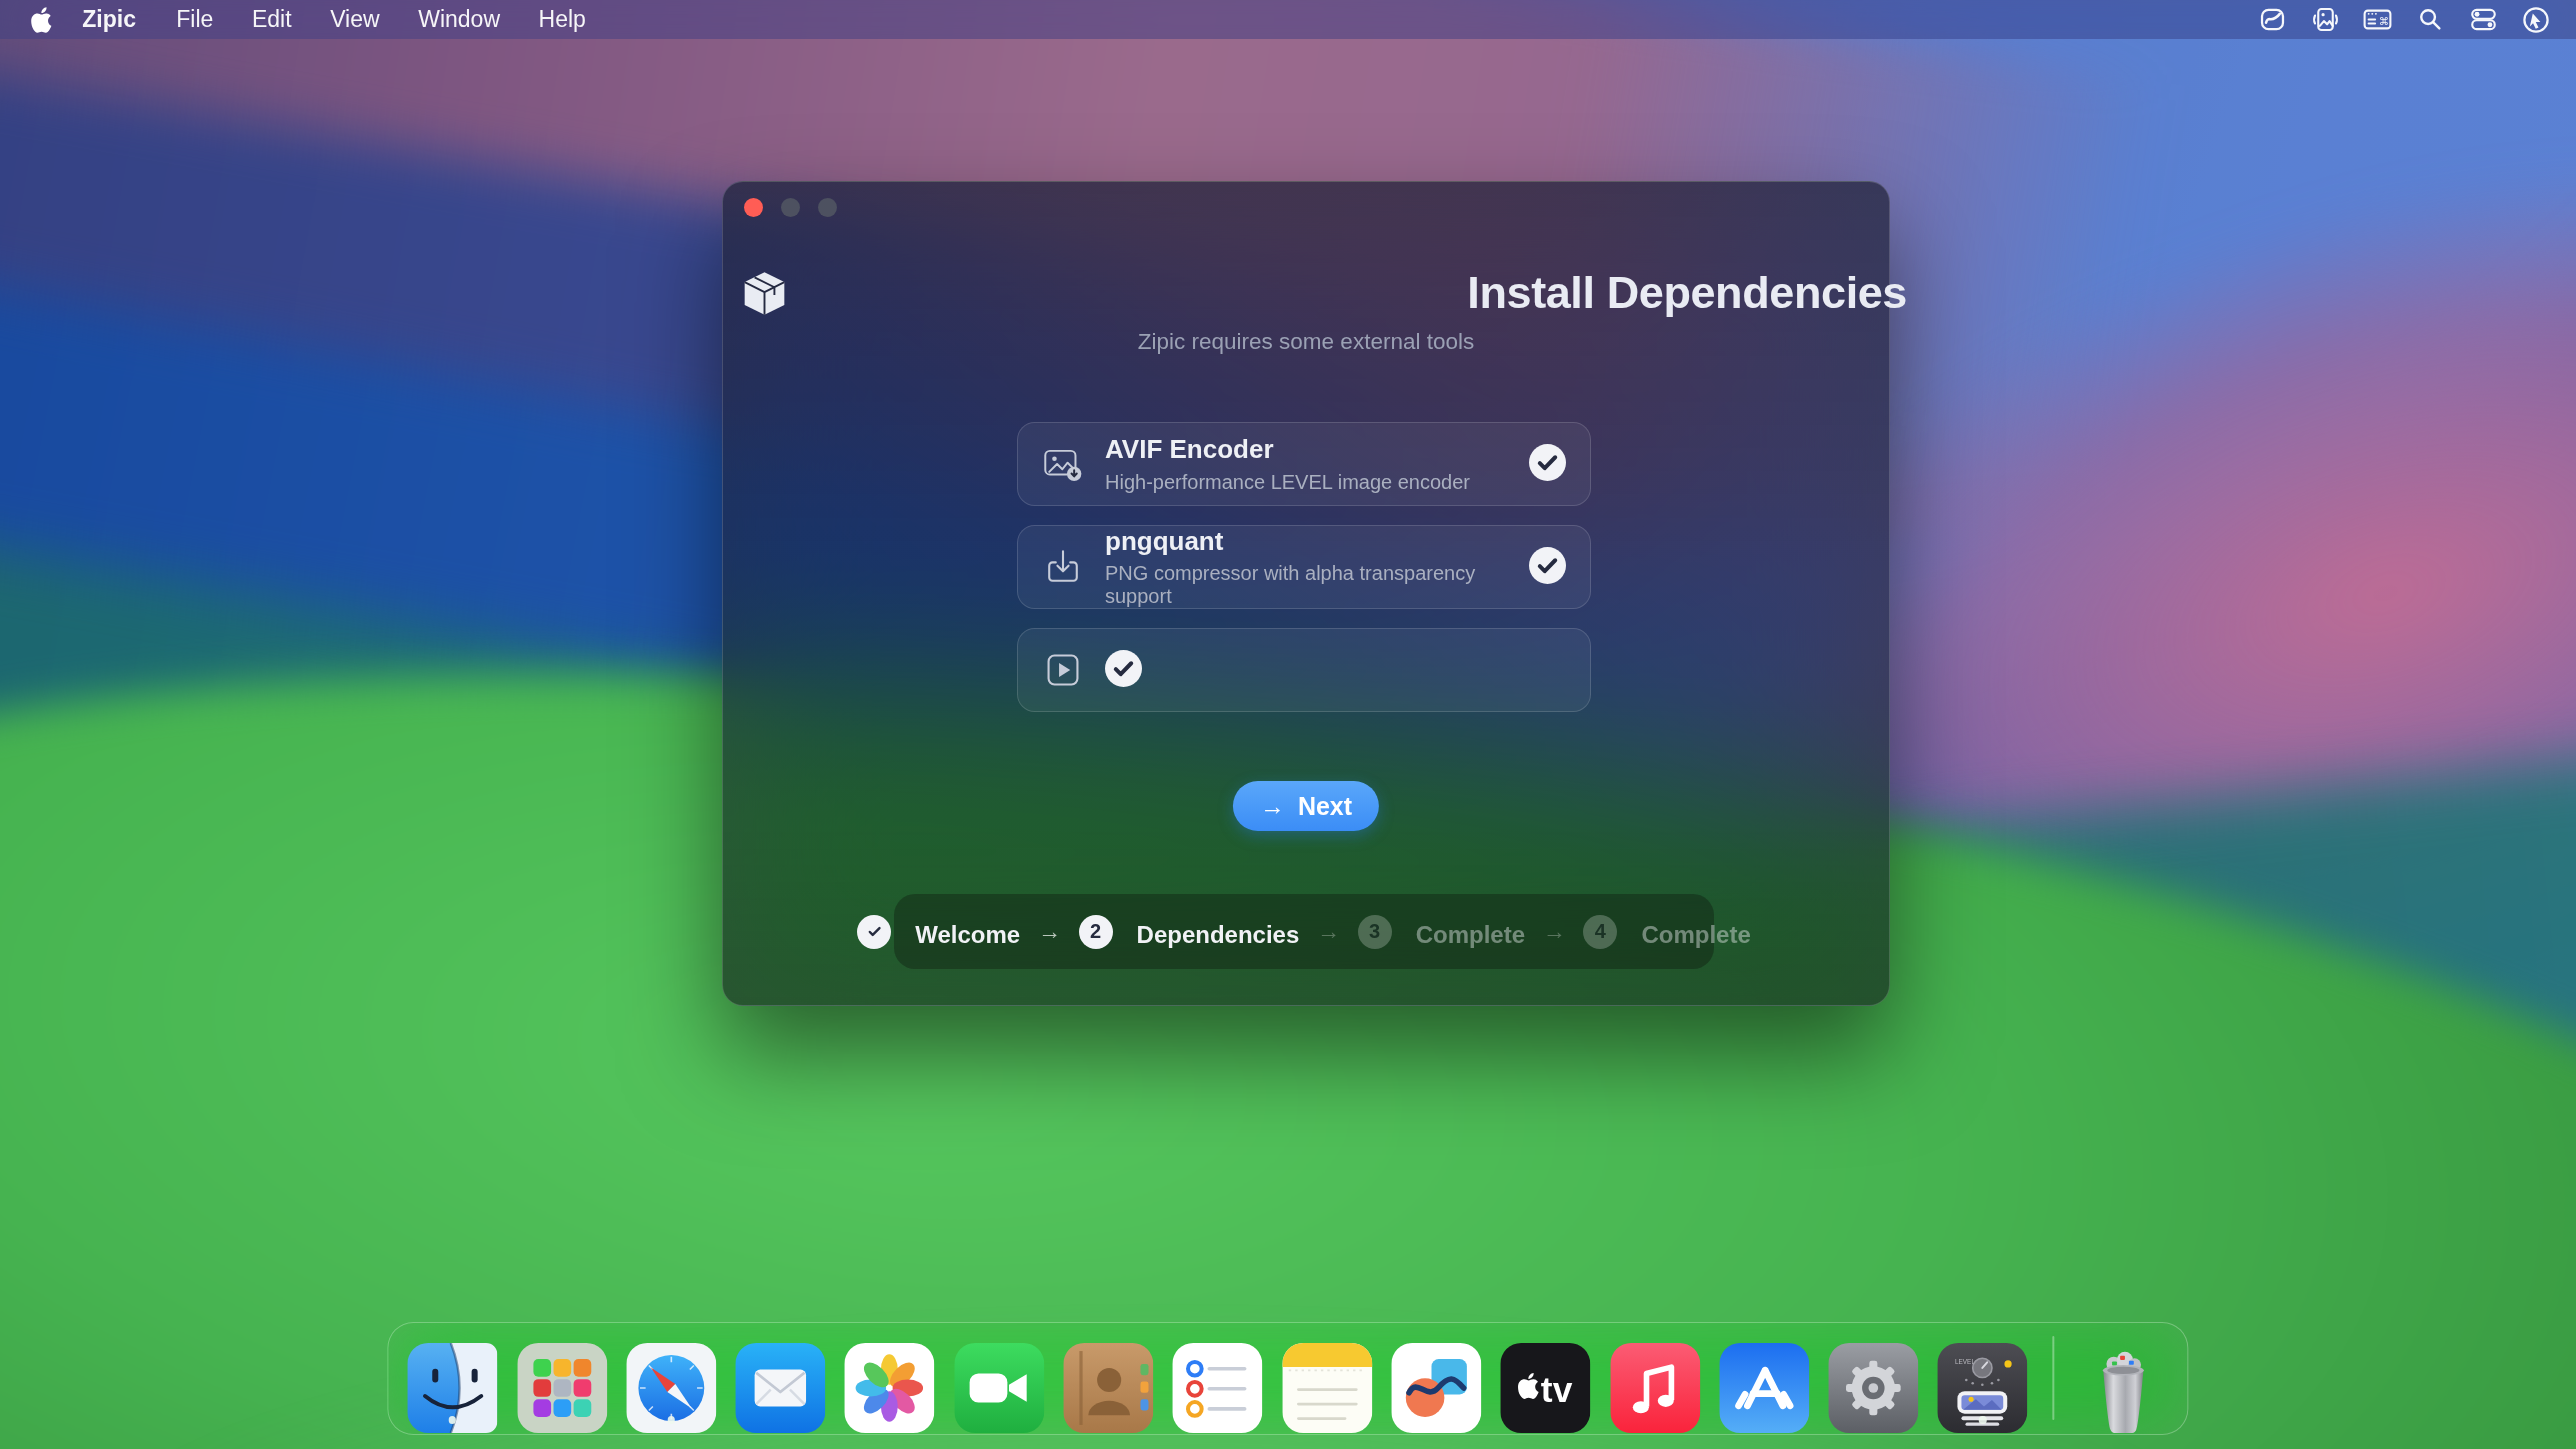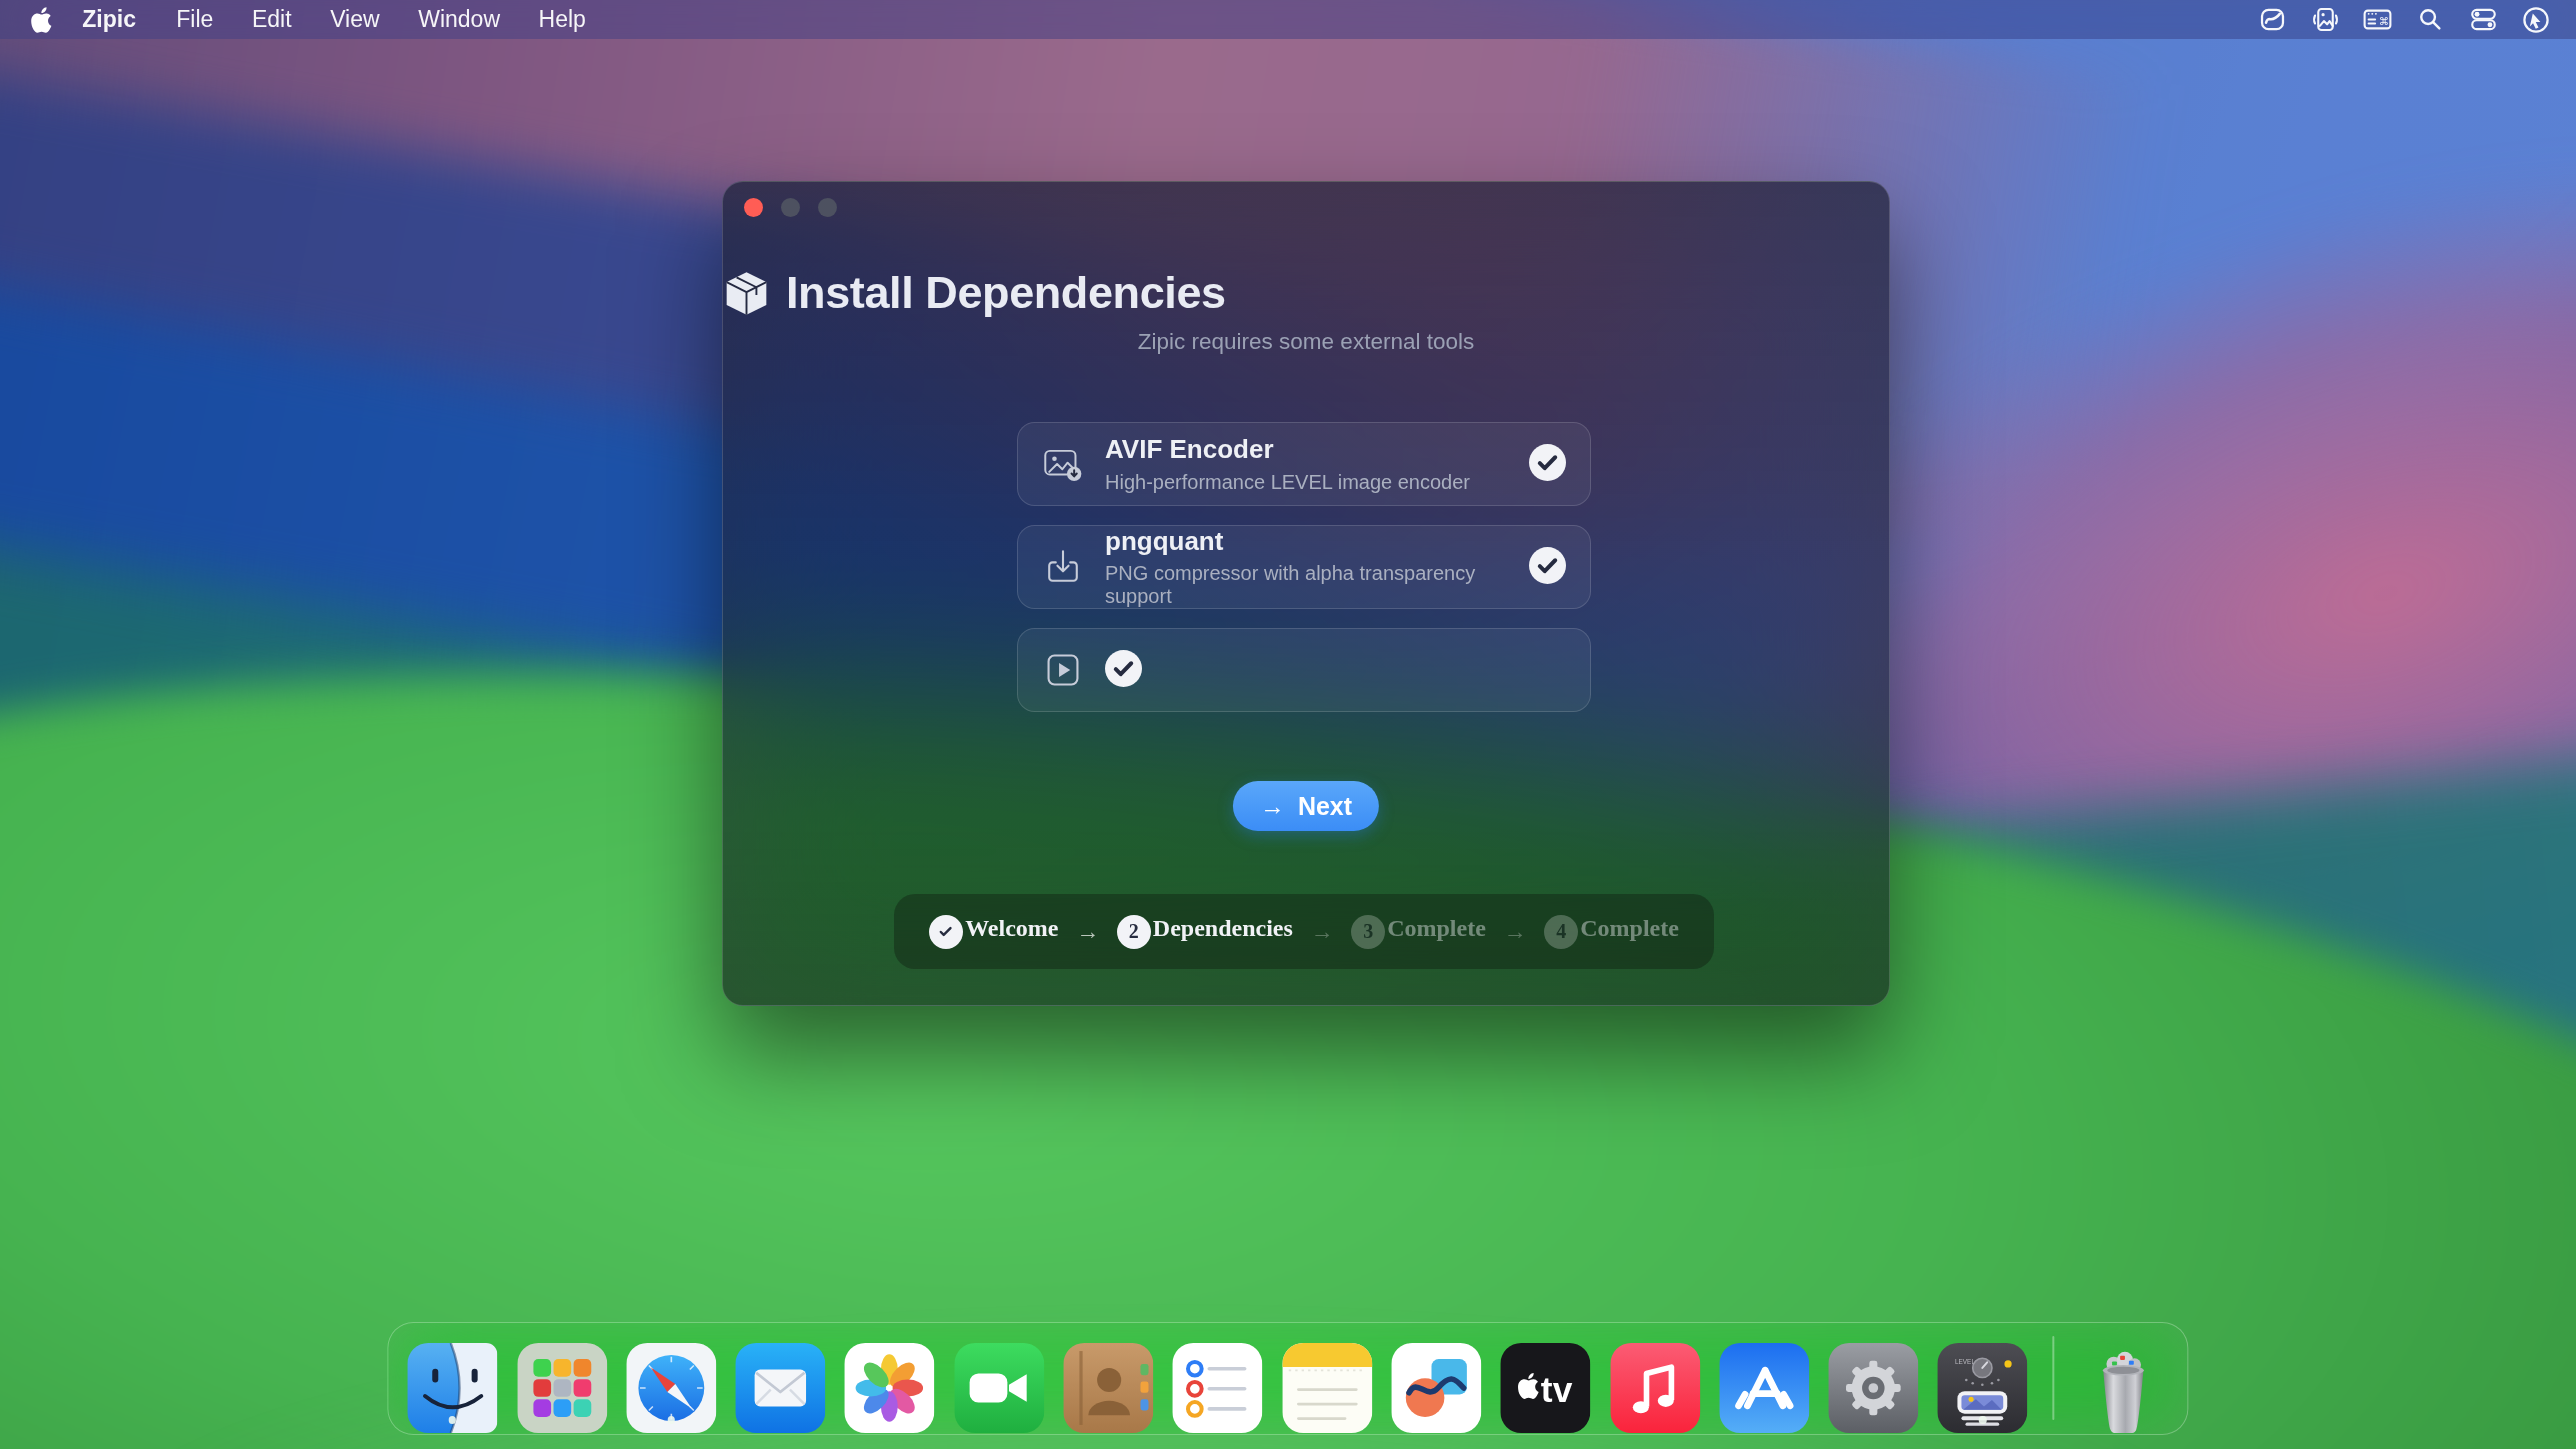--- a/index.html
+++ b/index.html
@@ -48,41 +48,41 @@
 
   
   .window{position:absolute;left:722px;top:181px;width:1166px;height:823px;border-radius:21px;
     background:linear-gradient(180deg,rgba(33,36,56,0.74) 0%,rgba(32,35,54,0.68) 45%,rgba(30,40,44,0.68) 78%,rgba(28,42,36,0.72) 100%);
     backdrop-filter:blur(72px) saturate(150%);
     border:0.8px solid rgba(255,255,255,0.16);box-shadow:0 48px 97px rgba(0,0,0,0.5);z-index:20;}
   .traffic{position:absolute;left:21px;top:16px;display:flex;gap:17.7px;}
   .tl{width:19.3px;height:19.3px;border-radius:50%;}
   .tl.close{background:#ff5d55;}
   .tl.dim{background:#4d5160;}
-  .titlerow{position:absolute;left:0;top:85px;width:100%;display:flex;align-items:center;justify-content:flex-start;gap:16px;}
+  .titlerow{position:absolute;left:18px;top:85px;width:100%;display:flex;align-items:center;justify-content:space-between;gap:16px;}
   .wtitle{font-size:45px;font-weight:700;color:#e9ebf3;letter-spacing:-0.4px;}
   .wsub{position:absolute;left:0;top:147px;width:100%;text-align:center;font-size:22.5px;color:#9ba1b4;}
 
   .dep-card{position:absolute;left:294px;width:574px;height:84px;border-radius:17.7px;display:flex;align-items:center;
     background:rgba(255,255,255,0.055);border:1.2px solid rgba(255,255,255,0.14);padding:0 24px;box-sizing:border-box;}
   .dep-icon{flex:0 0 auto;margin-right:21px;display:flex;}
   .dep-text{flex:1 1 auto;min-width:0;}
   .dep-name{font-size:26px;font-weight:600;color:#eef0f5;margin-bottom:5.6px;}
   .dep-desc{font-size:20px;color:#aab0c0;}
   .dep-check{flex:0 0 auto;}
 
   .next-btn{position:absolute;left:50%;top:599px;transform:translateX(-50%);height:50px;min-width:122px;
     border-radius:25px;border:none;display:flex;align-items:center;justify-content:center;gap:13px;padding:0 27px;
     background:linear-gradient(180deg,#5aa7fa 0%,#3b8df6 100%);color:#fff;font-size:25px;font-weight:600;
     font-family:"Liberation Sans",sans-serif;box-shadow:0 4.8px 14.5px rgba(40,120,240,0.35);cursor:pointer;}
   .next-arrow{font-size:25px;font-weight:400;}
 
   .stepper{position:absolute;left:171px;top:712px;width:820px;height:75px;border-radius:21px;
     background:rgba(12,16,12,0.35);display:flex;align-items:center;justify-content:center;gap:17.7px;box-sizing:border-box;}
-  .step{display:flex;align-items:flex-start;gap:2px;font-family:Liberation Serif, serif;}
+  .step{display:flex;align-items:flex-end;gap:24px;}
   .step-circle{width:34px;height:34px;border-radius:50%;background:#f2f3f7;color:#272c40;display:flex;
     align-items:center;justify-content:center;font-size:20px;font-weight:700;}
   .step-label{font-size:24px;font-weight:700;color:#f1f2f6;}
   .step.upcoming{opacity:0.42;}
   .step.upcoming .step-circle{background:rgba(255,255,255,0.55);color:#20242f;}
   .sep-arrow{font-size:23px;color:rgba(255,255,255,0.7);font-weight:600;}
   .sep-arrow.dim{opacity:0.4;}
 
   
   .dock{position:absolute;left:50%;bottom:14.5px;transform:translateX(-50%);height:111px;border-radius:26px;

